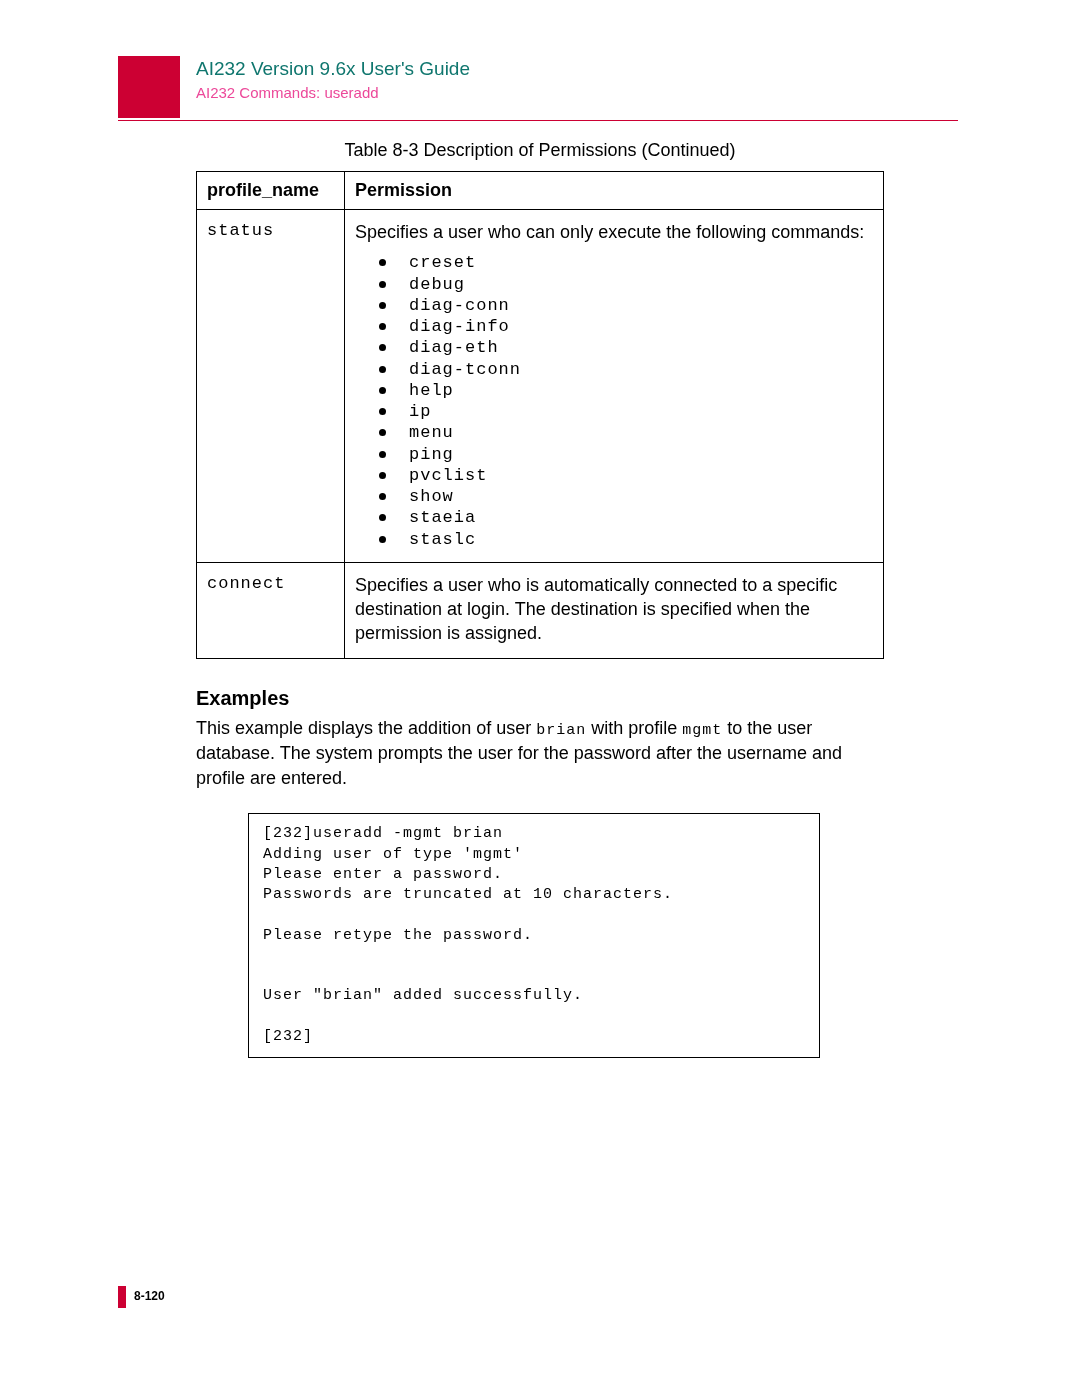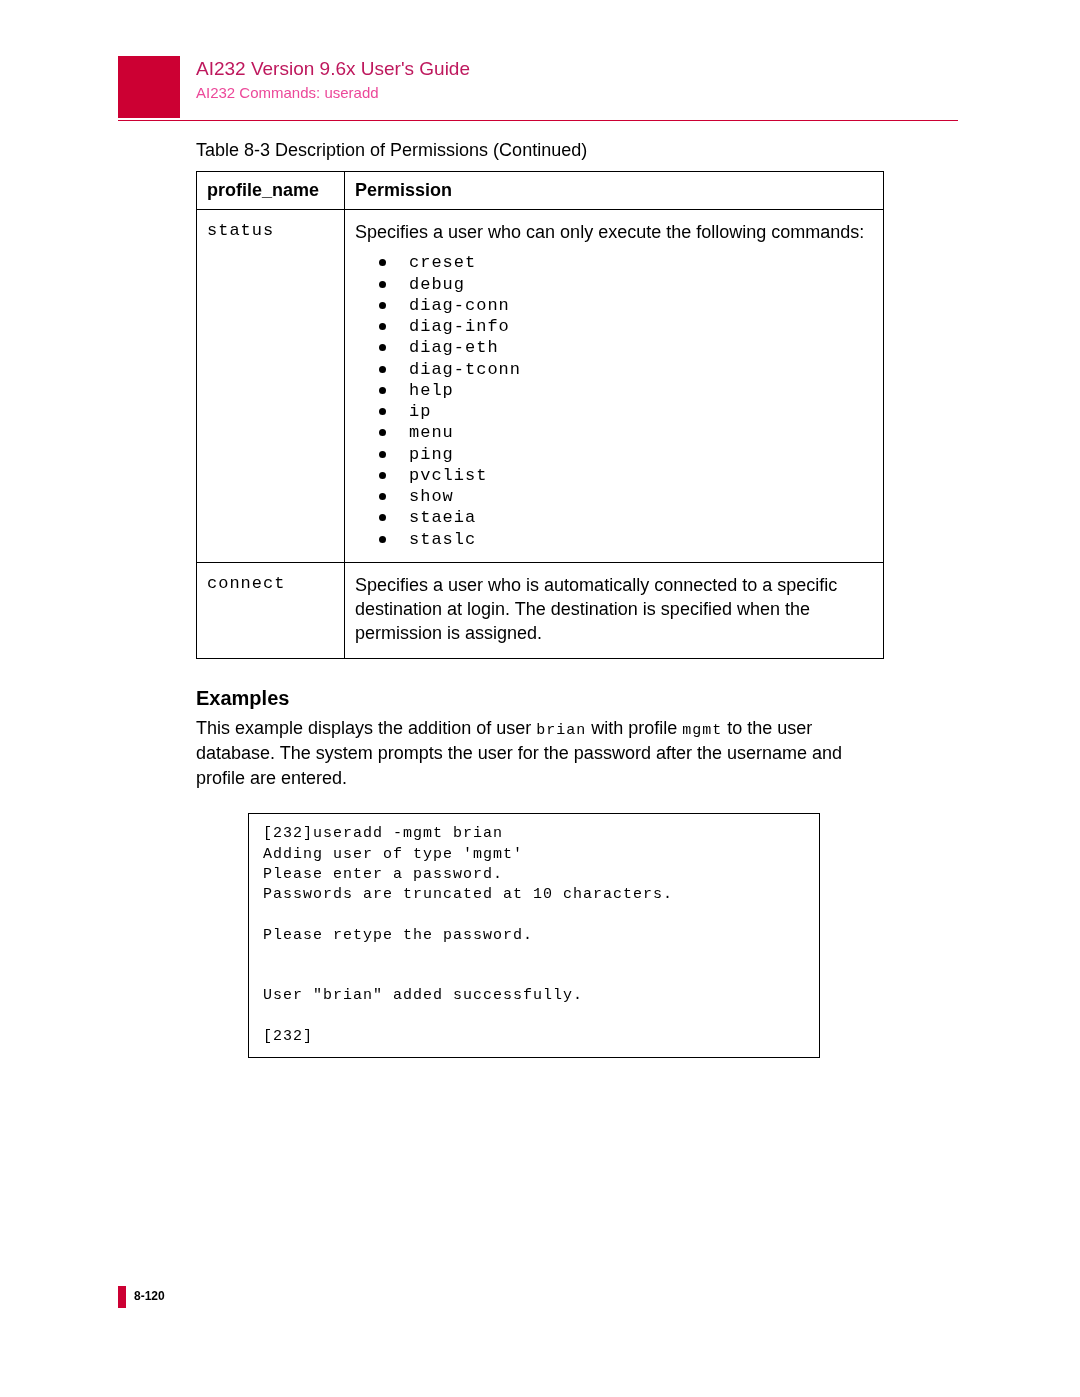--- a/index.html
+++ b/index.html
@@ -18,42 +18,42 @@
     height: 62px;
     background: #cc0033;
   }
   .header-area {
     position: absolute;
     left: 196px;
     top: 58px;
   }
   .doc-title {
     font-size: 19px;
-    color: #be185d;
+    color: #0f766e;
     margin-bottom: 4px;
   }
   .doc-subtitle {
     font-size: 15px;
     color: #ec4899;
   }
   .header-rule {
     position: absolute;
     left: 118px;
     top: 120px;
     width: 840px;
     border-top: 1.5px solid #cc0033;
   }
   .content {
     position: absolute;
     left: 196px;
     top: 140px;
     width: 688px;
   }
   .table-caption {
-    text-align: left;
+    text-align: center;
     font-size: 18px;
     margin-bottom: 10px;
   }
   table.perm {
     width: 100%;
     border-collapse: collapse;
     border: 1.5px solid #000;
     font-size: 18px;
   }
   table.perm th {

